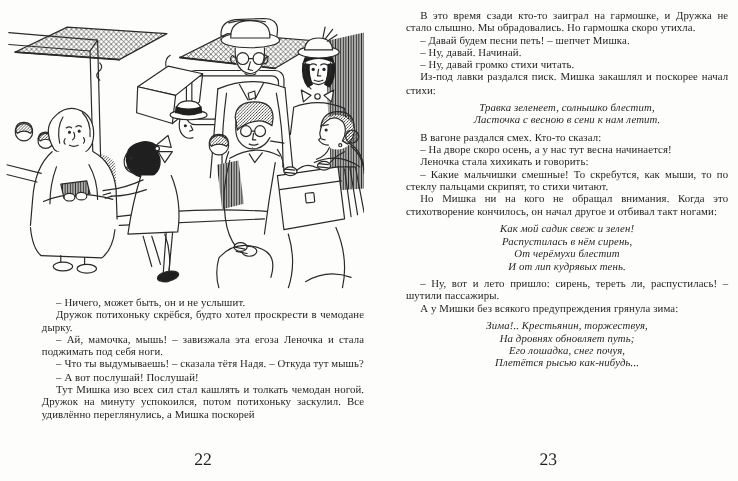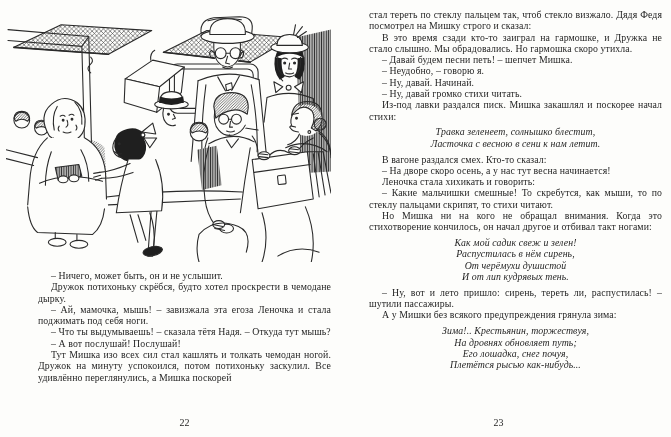--- a/index.html
+++ b/index.html
@@ -18,21 +18,21 @@
     letter-spacing:0.1px;
   }
   .page-left .textcol{left:38px;top:270px;}
   .page-right .textcol{left:33px;top:9px;}
   p.para{margin:0;text-indent:13px;}
   p.para.noindent{text-indent:0;}
   .verse{font-style:italic;width:fit-content;margin:4.5px auto;text-align:center;}
   .verse .vline{white-space:nowrap;}
   .pagenum{
     position:absolute;bottom:9px;width:293px;text-align:center;
-    font-size:10px;
+    font-size:16px;
   }
   .page-left .pagenum{left:38px;}
   .page-right .pagenum{left:16px;}
 </style>
 </head>
 <body>
 
 <div class="spread">
 
   <div class="page page-left">
@@ -217,40 +217,38 @@
         <p class="para">– Ай, мамочка, мышь! – завизжала эта егоза Леночка и стала поджимать под себя ноги.</p>
         <p class="para">– Что ты выдумываешь! – сказала тётя Надя. – Откуда тут мышь?</p>
         <p class="para">– А вот послушай! Послушай!</p>
         <p class="para">Тут Мишка изо всех сил стал кашлять и толкать чемодан ногой. Дружок на минуту успокоился, потом потихоньку заскулил. Все удивлённо переглянулись, а Мишка поскорей</p>
       </div>
     <div class="pagenum">22</div>
   </div>
 
   <div class="page page-right">
     <div class="textcol">
-        <p class="para noindent">стал тереть по стеклу пальцем так, чтоб стекло визжало. Дядя Федя посмотрел на Мишку строго и сказал:</p>
         <p class="para">В это время сзади кто-то заиграл на гармошке, и Дружка не стало слышно. Мы обрадовались. Но гармошка скоро утихла.</p>
         <p class="para">– Давай будем песни петь! – шепчет Мишка.</p>
-        <p class="para">– Неудобно, – говорю я.</p>
         <p class="para">– Ну, давай. Начинай.</p>
         <p class="para">– Ну, давай громко стихи читать.</p>
         <p class="para">Из-под лавки раздался писк. Мишка закашлял и поскорее начал стихи:</p>
         <div class="verse">
           <div class="vline">Травка зеленеет, солнышко блестит,</div>
           <div class="vline">Ласточка с весною в сени к нам летит.</div>
         </div>
         <p class="para">В вагоне раздался смех. Кто-то сказал:</p>
         <p class="para">– На дворе скоро осень, а у нас тут весна начинается!</p>
         <p class="para">Леночка стала хихикать и говорить:</p>
         <p class="para">– Какие мальчишки смешные! То скребутся, как мыши, то по стеклу пальцами скрипят, то стихи читают.</p>
         <p class="para">Но Мишка ни на кого не обращал внимания. Когда это стихотворение кончилось, он начал другое и отбивал такт ногами:</p>
         <div class="verse">
           <div class="vline">Как мой садик свеж и зелен!</div>
           <div class="vline">Распустилась в нём сирень,</div>
-          <div class="vline">От черёмухи душистой</div>
+          <div class="vline">От черёмухи блестит</div>
           <div class="vline">И от лип кудрявых тень.</div>
         </div>
         <p class="para">– Ну, вот и лето пришло: сирень, тереть ли, распустилась! – шутили пассажиры.</p>
         <p class="para">А у Мишки без всякого предупреждения грянула зима:</p>
         <div class="verse">
           <div class="vline">Зима!.. Крестьянин, торжествуя,</div>
           <div class="vline">На дровнях обновляет путь;</div>
           <div class="vline">Его лошадка, снег почуя,</div>
           <div class="vline">Плетётся рысью как-нибудь...</div>
         </div>

